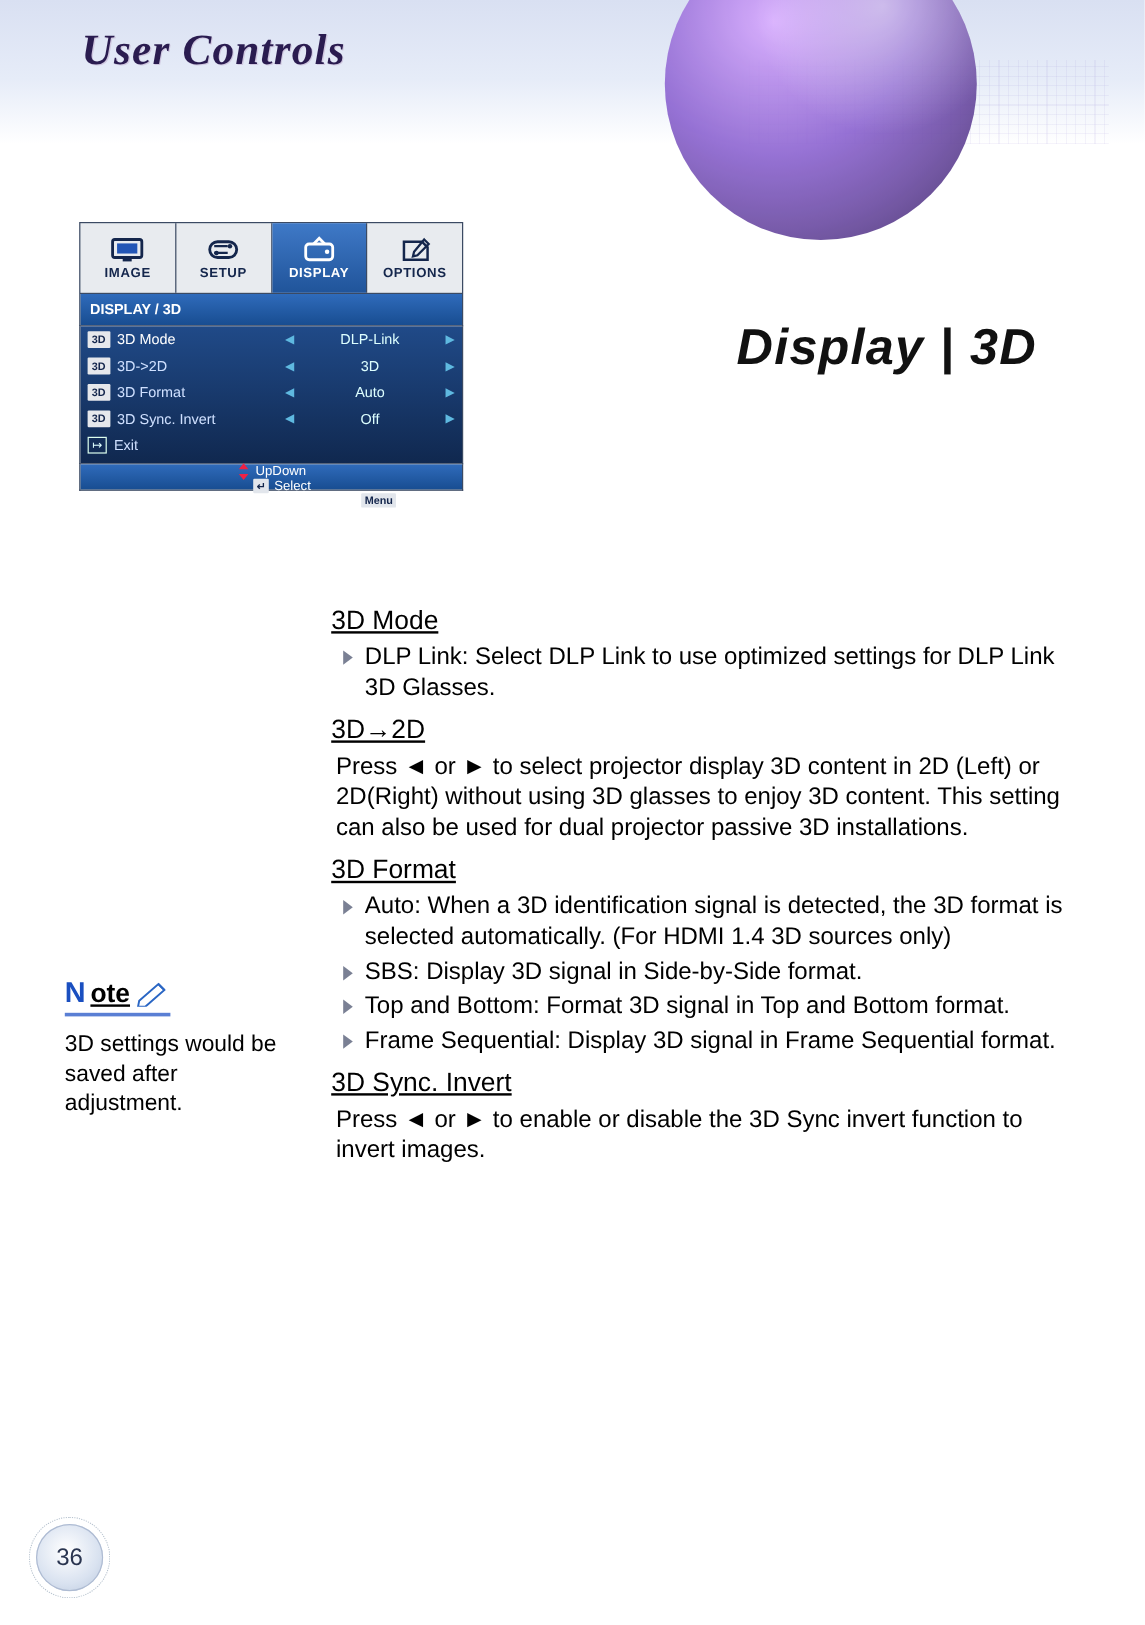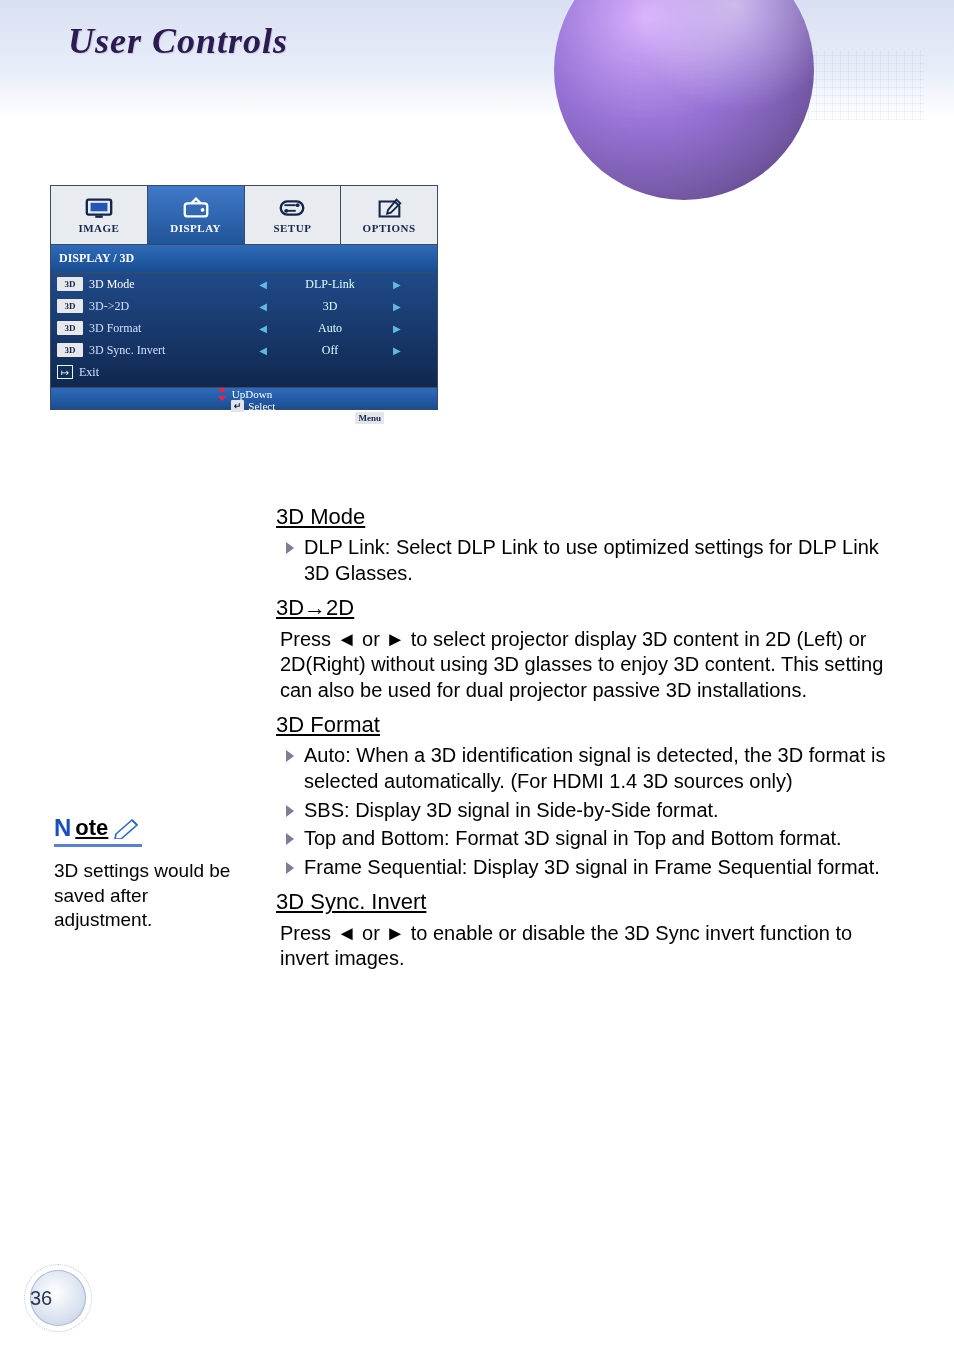--- a/index.html
+++ b/index.html
@@ -51,23 +51,23 @@
                 repeating-linear-gradient(0deg, rgba(120,100,200,.15) 0 1px, transparent 1px 8px);
     opacity:.5;
   }
 
   
   .content { position: absolute; top: 160px; left: 0; right: 0; bottom: 0; }
 
   
   .osd {
     position: absolute;
-    top: 25px; left: 50px;
-    width: 388px;
-    font-family: Liberation Serif, serif;
+    top: 25px; left: 66px;
+    width: 320px;
+    font-family: Liberation Sans, sans-serif;
     font-size: 13px;
     color: #fff;
   }
   .osd-tabs { display: flex; border: 1px solid #3b4a63; background:#e8ebef; }
   .osd-tab {
     flex: 1;
     display: flex;
     flex-direction: column;
     align-items: center;
     justify-content: center;
@@ -180,21 +180,21 @@
   .note-head .n{ color:#1a4fc0; font-weight:900; font-size:24px; }
   .note-head .ote{ text-decoration:underline; font-weight:700; font-size:22px;}
   .note-head svg{ width:30px;height:22px; }
   .note-body{ line-height:1.3; }
 
   
   .pagenum{
     position:absolute; left:30px; bottom:28px;
     width:56px;height:56px;border-radius:50%;
     background: radial-gradient(circle at 45% 40%, #ffffff 0%, #d9e2f0 60%, #b8c6dc 100%);
-    display:flex;align-items:center;justify-content:flex-start;
+    display:flex;align-items:center;justify-content:center;
     font-size:20px;color:#2a3550;
     box-shadow: inset 0 0 0 1px #aebbd2;
     position:absolute;
   }
   .pagenum::before{
     content:"";position:absolute;inset:-6px;border-radius:50%;
     border:1px dotted #9ab; opacity:.7;
   }
 </style>
 </head>
@@ -211,37 +211,37 @@
   <div class="osd">
     <div class="osd-tabs">
       <div class="osd-tab">
         <svg viewBox="0 0 32 24">
             <rect x="3" y="3" width="26" height="16" rx="2" fill="none" stroke="#14264c" stroke-width="2.5"></rect>
             <rect x="7" y="6.5" width="18" height="9" fill="#2356b6"></rect>
             <rect x="12" y="20" width="8" height="2.5" fill="#14264c"></rect>
           </svg>
         <span>IMAGE</span>
       </div>
-      <div class="osd-tab active">
-        <svg viewBox="0 0 32 24">
-            <rect x="4" y="7" width="24" height="14" rx="3" fill="none" stroke="#fff" stroke-width="2.5"></rect>
-            <circle cx="23" cy="14" r="2" fill="#fff"></circle>
-            <path d="M11 7 L16 2 L21 7" fill="none" stroke="#fff" stroke-width="2.5"></path>
-          </svg>
-        <span>DISPLAY</span>
-      </div>
       <div class="osd-tab">
         <svg viewBox="0 0 32 24">
             <rect x="4" y="5" width="24" height="14" rx="7" fill="none" stroke="#14264c" stroke-width="2.5"></rect>
             <line x1="8" y1="9" x2="20" y2="9" stroke="#14264c" stroke-width="2"></line>
             <line x1="8" y1="15" x2="20" y2="15" stroke="#14264c" stroke-width="2"></line>
             <circle cx="22" cy="9" r="2" fill="#14264c"></circle>
             <circle cx="10" cy="15" r="2" fill="#14264c"></circle>
           </svg>
         <span>SETUP</span>
+      </div>
+      <div class="osd-tab active">
+        <svg viewBox="0 0 32 24">
+            <rect x="4" y="7" width="24" height="14" rx="3" fill="none" stroke="#fff" stroke-width="2.5"></rect>
+            <circle cx="23" cy="14" r="2" fill="#fff"></circle>
+            <path d="M11 7 L16 2 L21 7" fill="none" stroke="#fff" stroke-width="2.5"></path>
+          </svg>
+        <span>DISPLAY</span>
       </div>
       <div class="osd-tab">
         <svg viewBox="0 0 32 24">
             <path d="M6 5 H22 L27 10 V21 H6 Z" fill="none" stroke="#14264c" stroke-width="2.2"></path>
             <path d="M24 3 L28 7 L18 17 L14 18 L15 14 Z" fill="none" stroke="#14264c" stroke-width="2"></path>
           </svg>
         <span>OPTIONS</span>
       </div>
     </div>
     <div class="osd-crumb">DISPLAY / 3D</div>
@@ -296,20 +296,21 @@
         <span class="k">↵</span>
         <span>Select</span>
       </div>
       <div class="seg" style="margin-left:auto;">
         <span class="k">Menu</span>
         <span>Menu off</span>
       </div>
     </div>
   </div>
 
+  <div class="section-title">Display | 3D</div>
 
   <div class="note">
     <div class="note-head">
       <span class="n">N</span>
         <span class="ote">ote</span>
       <svg viewBox="0 0 30 22">
         <path d="M4 17 L20 3 L25 8 L9 22 L3 22 Z" fill="none" stroke="#2a66c4" stroke-width="1.6"></path>
         <path d="M20 3 L25 8" stroke="#2a66c4" stroke-width="1.6"></path>
       </svg>
     </div>

